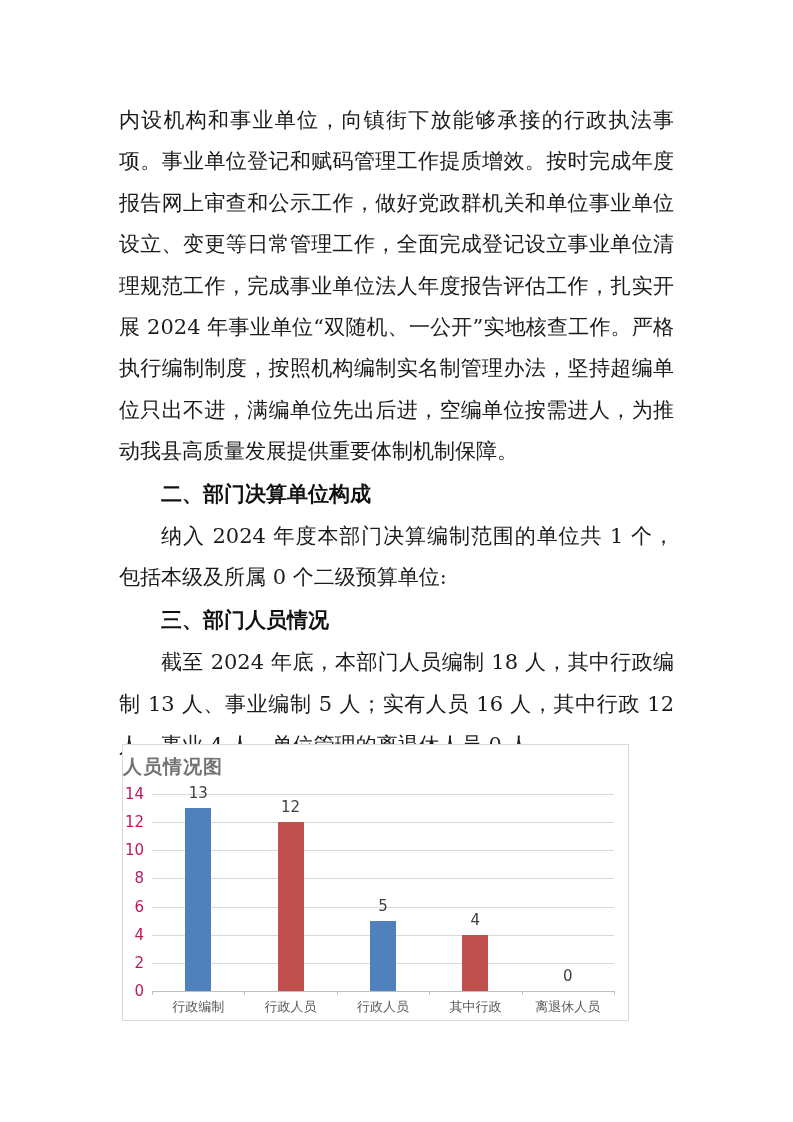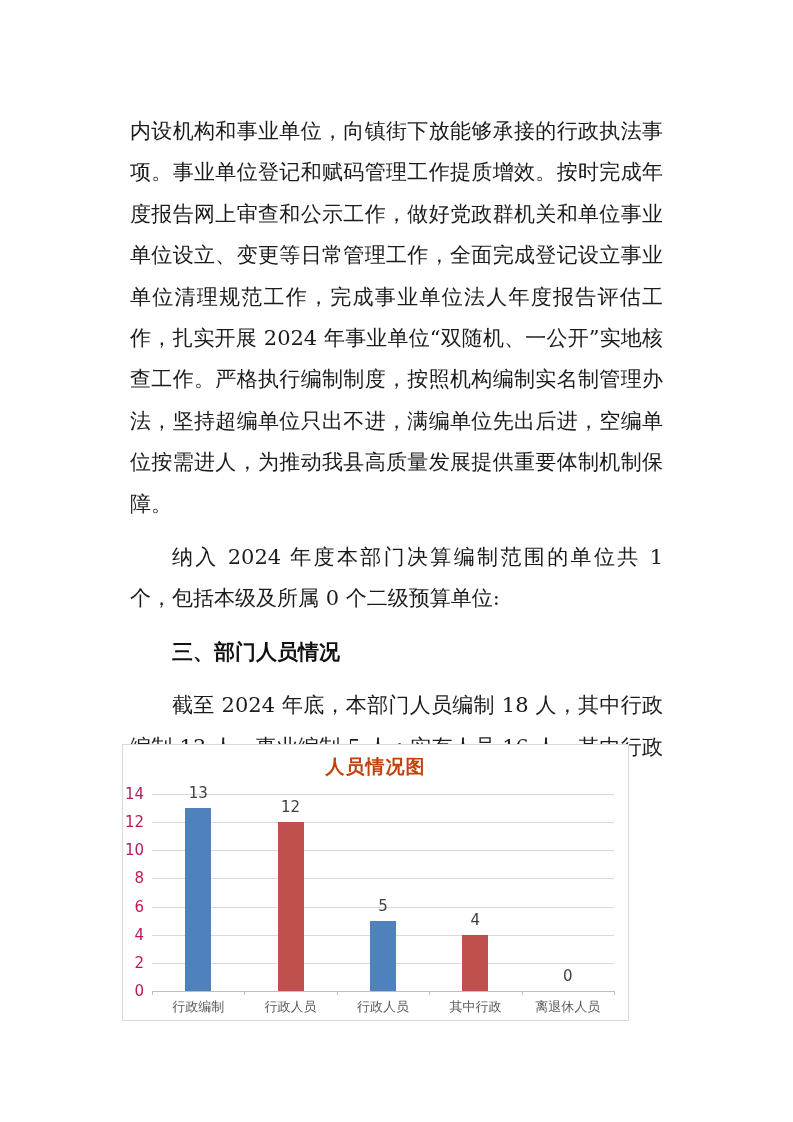--- a/index.html
+++ b/index.html
@@ -15,21 +15,21 @@
     position: absolute;
     left: 118px;
     top: 99px;
     width: 557px;
     color: #1b1b1b;
     font-size: 21px;
     line-height: 41.4px;
     text-align: justify;
     text-justify: inter-character;
   }
-  .doc p { margin: 12px; padding: 0; }
+  .doc p { margin: 1px; padding: 0; }
   p.body-para.indent { text-indent: 2em; }
   p.heading {
     font-family: "DejaVu Sans", sans-serif;
     font-weight: bold;
     text-indent: 2em;
     text-align: left;
     color: #111111;
   }
   .chart {
     position: absolute;
@@ -37,41 +37,42 @@
     top: 744px;
     width: 505px;
     height: 275px;
     background: #ffffff;
     border: 1px solid #d9d9d9;
     font-family: "DejaVu Sans", sans-serif;
   }
   .chart-title {
     position: absolute;
     left: 0; right: 0; top: 9px;
-    text-align: center;
+    text-align: left;
     font-weight: bold;
     font-size: 19px;
-    color: #c2410c;
+    color: #737373;
     letter-spacing: 1px;
   }
   .gridline { position: absolute; height: 1px; }
   .axisline { position: absolute; height: 1px; }
   .axistick { position: absolute; width: 1px; }
   .bar      { position: absolute; }
   .vlabel   { position: absolute; text-align: center; font-size: 15px; color: #404040; }
   .ylabel   { position: absolute; text-align: right; font-size: 15px; color: #be185d; }
   .clabel   { position: absolute; text-align: center; font-size: 13px; color: #595959; }
 </style>
 </head>
 <body>
 
 <div class="page">
 
   <div class="doc">
     <p class="body-para">内设机构和事业单位，向镇街下放能够承接的行政执法事项。事业单位登记和赋码管理工作提质增效。按时完成年度报告网上审查和公示工作，做好党政群机关和单位事业单位设立、变更等日常管理工作，全面完成登记设立事业单位清理规范工作，完成事业单位法人年度报告评估工作，扎实开展 2024 年事业单位“双随机、一公开”实地核查工作。严格执行编制制度，按照机构编制实名制管理办法，坚持超编单位只出不进，满编单位先出后进，空编单位按需进人，为推动我县高质量发展提供重要体制机制保障。</p>
+    <p class="heading">二、部门决算单位构成</p>
     <p class="body-para indent">纳入 2024 年度本部门决算编制范围的单位共 1 个，包括本级及所属 0 个二级预算单位:</p>
     <p class="heading">三、部门人员情况</p>
     <p class="body-para indent">截至 2024 年底，本部门人员编制 18 人，其中行政编制 13 人、事业编制 5 人；实有人员 16 人，其中行政 12 人、事业 4 人。单位管理的离退休人员 0 人。</p>
   </div>
 
   <div class="chart">
     <div class="chart-title">人员情况图</div>
     <div id="plot">
         <div class="ylabel" style="left: 0px; top: 237px; width: 21px;">0</div>
         <div class="gridline" style="left: 29px; top: 217.857px; width: 462px; background: rgb(217, 217, 217);"></div>

